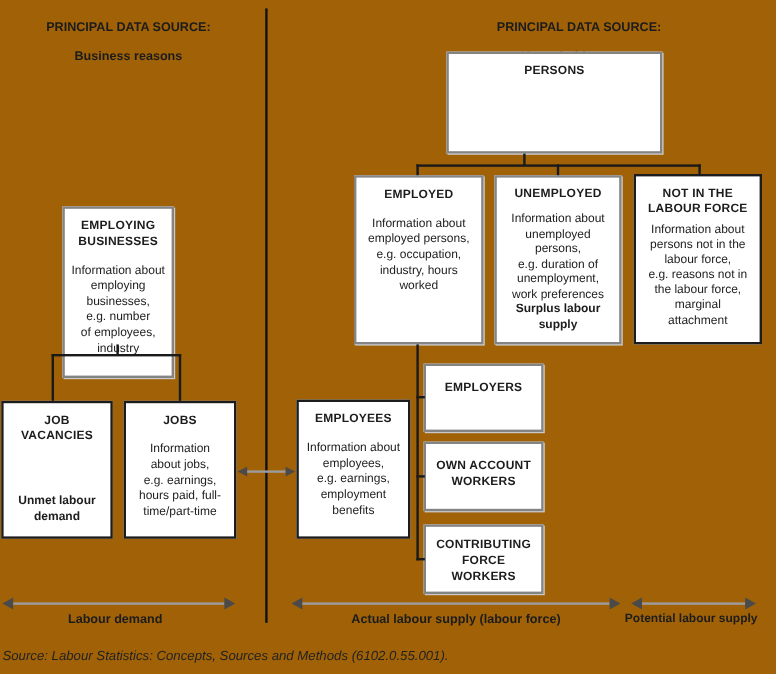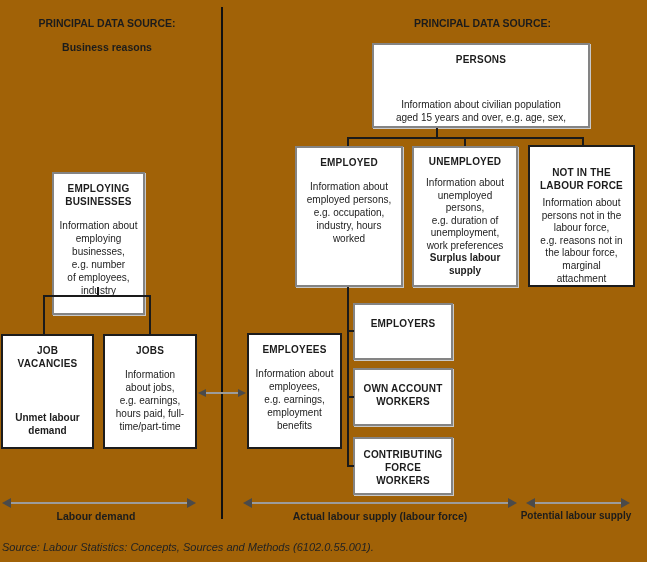--- a/index.html
+++ b/index.html
@@ -133,25 +133,22 @@
 
   <div class="box black" style="left:103px; top:334px; width:94px; height:115px;">
     <div class="box-title">JOBS</div>
     <div class="box-body">Information
 about jobs,
 e.g. earnings,
 hours paid, full-
 time/part-time</div>
   </div>
 
-  <div class="box gray" style="left:372px; top:43px; width:218px; height:85px;gap:25px;">
+  <div class="box gray" style="left:372px; top:43px; width:180px; height:85px;">
     <div class="box-title">PERSONS</div>
-    <div class="box-body" style="margin-top:7px;">Information about civilian population
-aged 15 years and over, e.g. age, sex,
-birthplace</div>
   </div>
 
   <div class="box gray" style="left:295px; top:146px; width:108px; height:141px;">
     <div class="box-title">EMPLOYED</div>
     <div class="box-body">Information about
 employed persons,
 e.g. occupation,
 industry, hours
 worked</div>
   </div>
@@ -161,21 +158,21 @@
     <div class="box-body" style="margin-top:9px; line-height:12.5px;">Information about
 unemployed
 persons,
 e.g. duration of
 unemployment,
 work preferences</div>
     <div class="box-footer" style="line-height:12.5px;">Surplus labour
 supply</div>
   </div>
 
-  <div class="box black" style="left:528px; top:145px; width:107px; height:142px; padding-top:19px;">
+  <div class="box black" style="left:528px; top:145px; width:107px; height:142px; padding-top:8px;">
     <div class="box-title">NOT IN THE
 LABOUR FORCE</div>
     <div class="box-body" style="margin-top:5px; line-height:12.6px;">Information about
 persons not in the
 labour force,
 e.g. reasons not in
 the labour force,
 marginal
 attachment</div>
   </div>

